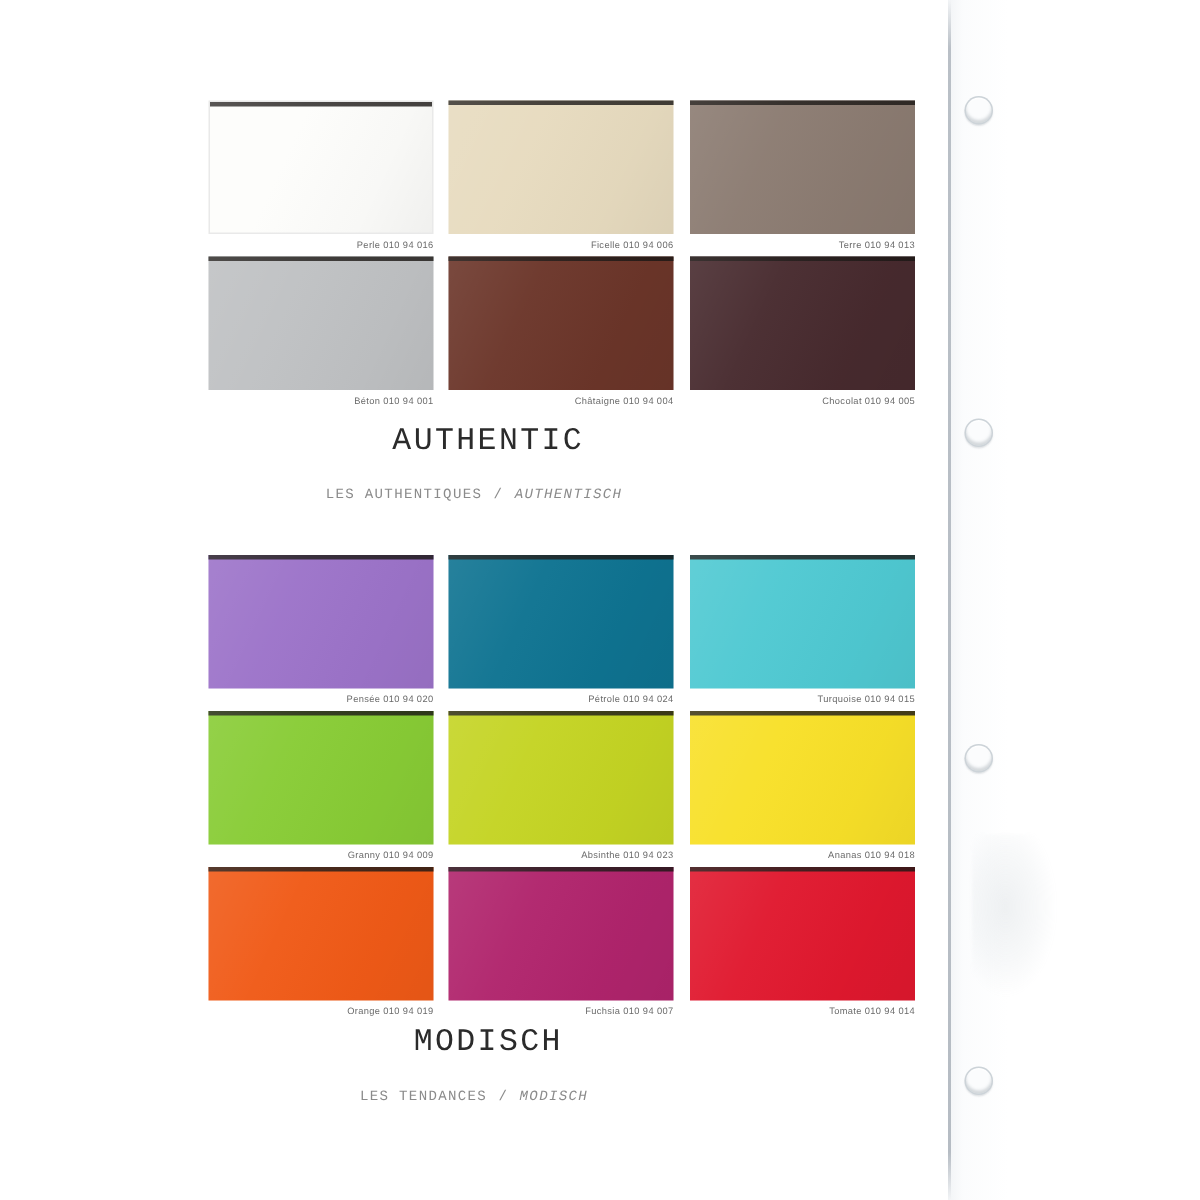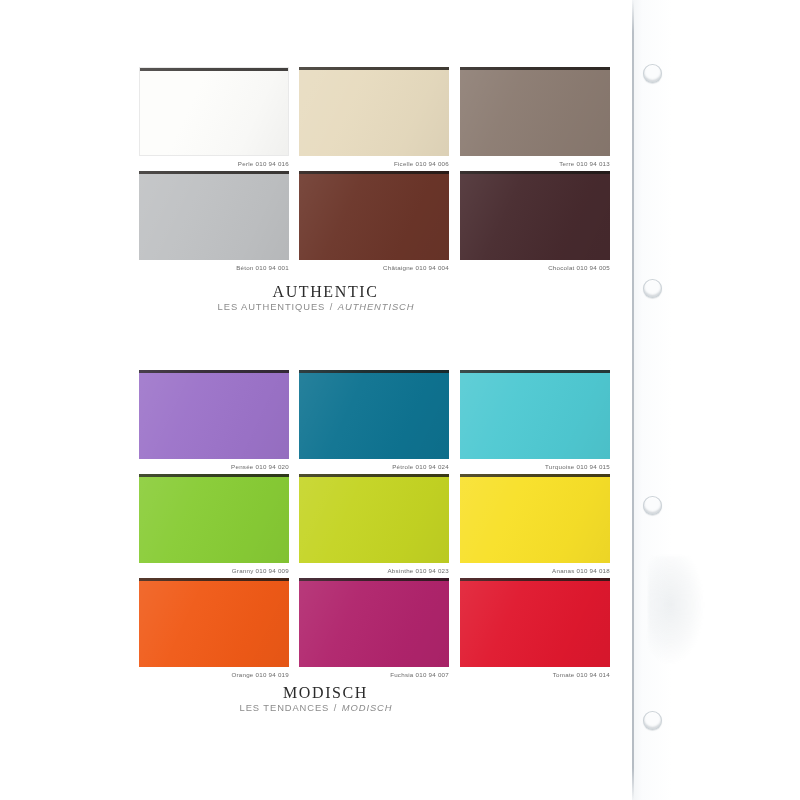--- a/index.html
+++ b/index.html
@@ -143,34 +143,34 @@
   }
 
   
   .section-heading {
     position: absolute;
     left: 0;
     width: 632px;
     text-align: center;
   }
   .section-title {
-    font-size: 16px;
+    font-size: 21px;
     letter-spacing: 1.6px;
     color: #2b2b2b;
     font-weight: normal;
-    font-family: Liberation Serif, serif;
+    font-family: Liberation Mono, monospace;
     line-height: 1.15;
     margin-left: 19px;
   }
   .section-subtitle {
-    margin-top: 0;
+    margin-top: 17px;
     font-size: 9.4px;
     letter-spacing: .9px;
     color: #8b8b8b;
-    font-family: Liberation Sans, sans-serif;
+    font-family: Liberation Mono, monospace;
     white-space: nowrap;
   }
   .section-subtitle .de {
     font-style: italic;
   }
   .section-subtitle .sep {
     font-style: normal;
     padding: 0 1px;
   }
 </style>

